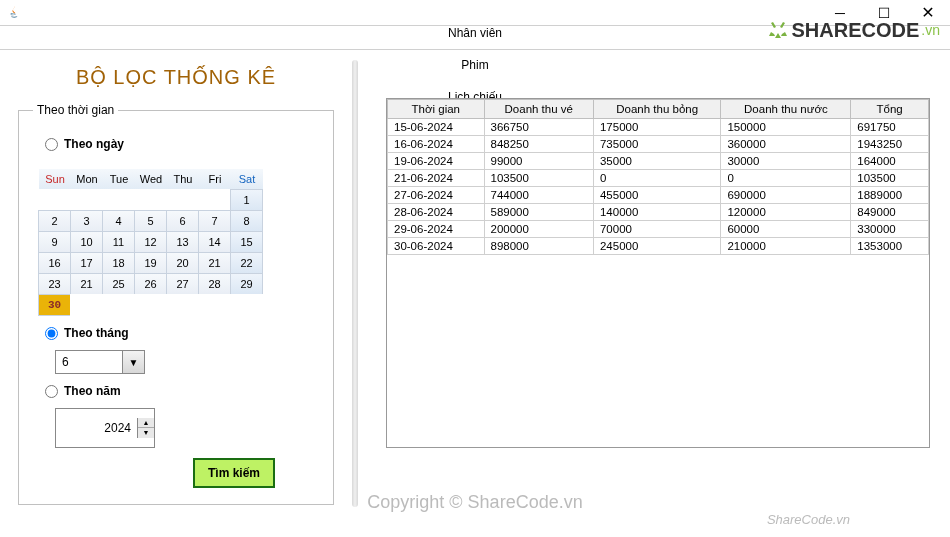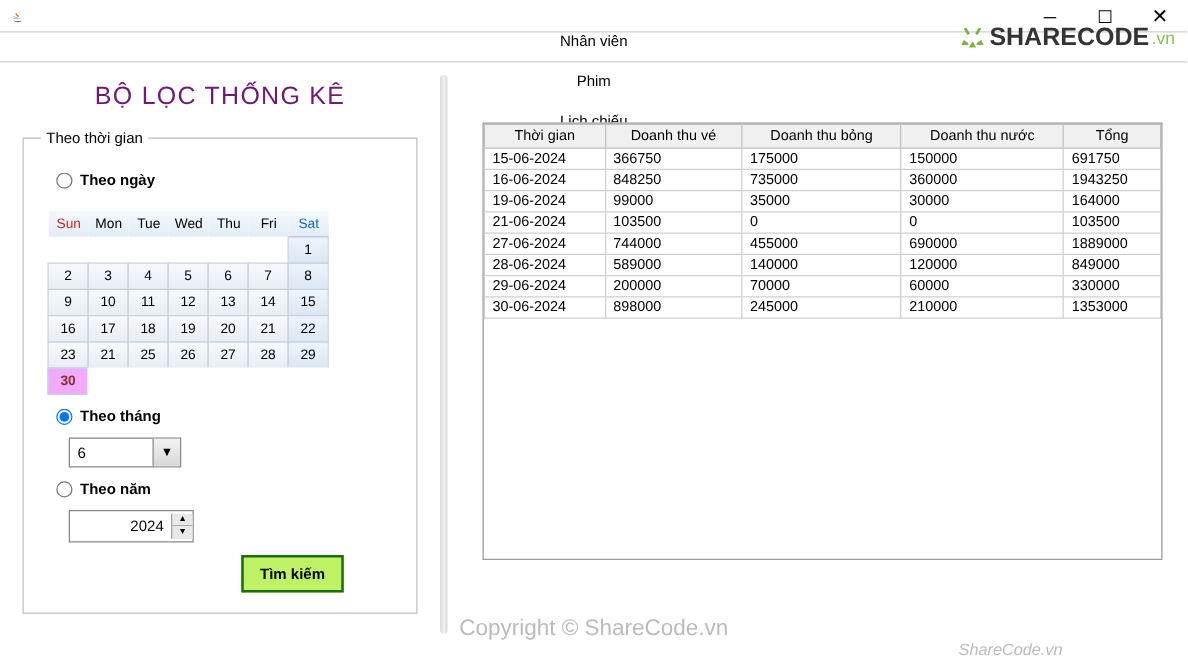--- a/index.html
+++ b/index.html
@@ -91,21 +91,21 @@
     margin-bottom: 30px;
     background: linear-gradient(to right, #d8d8d8, #f0f0f0, #d8d8d8);
     border-radius: 3px;
   }
   .right-pane {
     flex: 1;
     padding: 48px 20px 0 28px;
   }
 
   .filter-title {
-    color: #701a75;
+    color: #a16207;
     font-size: 20px;
     text-align: center;
     margin: 4px 0 14px 0;
     letter-spacing: 1px;
   }
   fieldset.group {
     border: 1px solid #c0c0c0;
     padding: 12px 14px 16px 14px;
     margin: 0;
   }
@@ -135,41 +135,41 @@
     height: 22px;
     border: 1px solid #c8d2df;
     margin-top:-1px; margin-left:-1px;
     display:flex; align-items:center; justify-content:center;
     font-size: 11px;
     background: linear-gradient(#f6f9fc,#e9eef5);
     cursor: default;
   }
   .cal-row .cell.empty { background: #fff; border-color: transparent; }
   .cal-row .cell.sat { background: linear-gradient(#eef4fb,#dbe7f4); }
-  .cal-row .cell.today { background: #f0abfc; color:#8a2a2a; font-weight:bold; }
+  .cal-row .cell.today { background: #eab308; color:#8a2a2a; font-weight:bold;font-family:Liberation Mono, monospace; }
 
   
   .combo {
     display:flex; align-items:center;
     width: 90px; height: 24px;
     border: 1px solid #888;
     margin: 4px 0 10px 22px;
     background: #fff;
   }
   .combo .val { flex:1; padding: 0 6px; font-size:12px; }
   .combo .arrow {
     width: 22px; height: 100%;
     border-left: 1px solid #888;
     background: linear-gradient(#f3f3f3,#d8d8d8);
     display:flex; align-items:center; justify-content:center;
     font-size: 10px;
   }
   .spinner {
     display:flex; align-items:center;
-    width: 100px; height: 26px;
+    width: 100px; height: 40px;
     border: 1px solid #888;
     margin: 4px 0 10px 22px;
     background:#fff;
   }
   .spinner .val { flex:1; text-align:right; padding: 0 6px; font-size:12px; }
   .spinner .btns { display:flex; flex-direction:column; border-left:1px solid #888; }
   .spinner .btns div { width:16px; height:10px; font-size:7px; line-height:10px; text-align:center; background:#e8e8e8; border-bottom:1px solid #aaa;}
   .spinner .btns div:last-child{border-bottom:none;}
 
   .search-btn {

